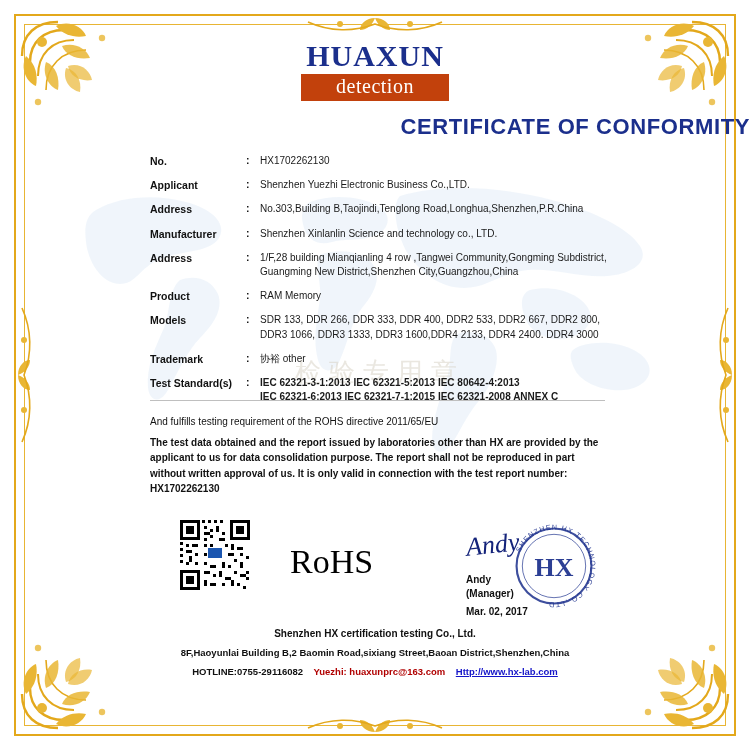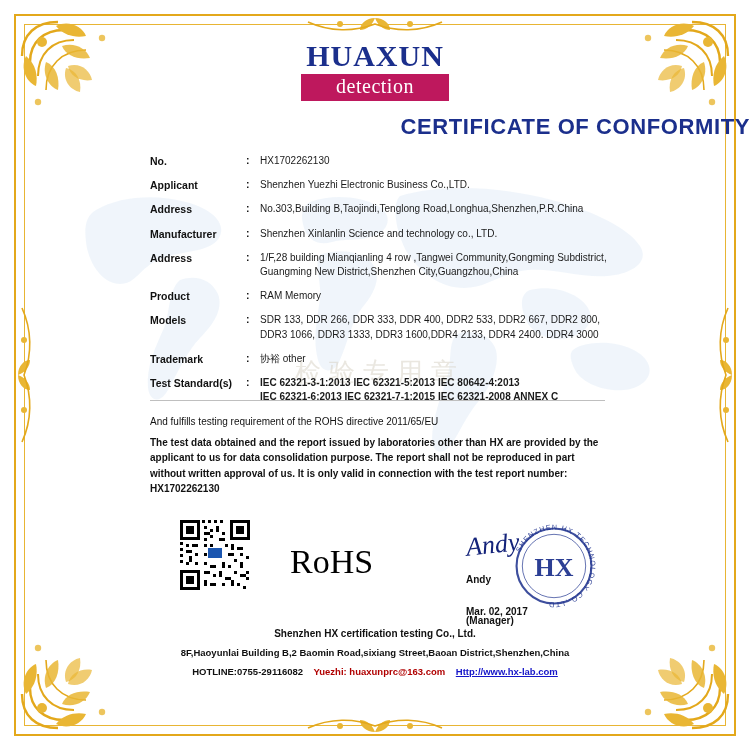--- a/index.html
+++ b/index.html
@@ -93,21 +93,21 @@
   .logo-top {
     font-family: "Liberation Serif", serif;
     font-weight: bold;
     font-size: 30px;
     letter-spacing: 1px;
     color: #1b2f8c;
     line-height: 1.05;
   }
   .logo-bottom {
     margin-top: 2px;
-    background: #be185d;
+    background: #c2410c;
     color: #ffffff;
     font-family: "Liberation Serif", serif;
     font-size: 20px;
     padding: 1px 0 3px 0;
     letter-spacing: .5px;
   }
 
   
   .cert-title {
     position: absolute;
@@ -234,21 +234,20 @@
     font-weight: bold;
     color: #111;
   }
   .sign-role {
     position: absolute;
     left: 6px;
     top: 72px;
     font-size: 10px;
     font-weight: bold;
     color: #111;
-    margin-top: 27px;
   }
   .sign-date {
     position: absolute;
     left: 6px;
     top: 90px;
     font-size: 10px;
     font-weight: bold;
     color: #111;
   }
 

